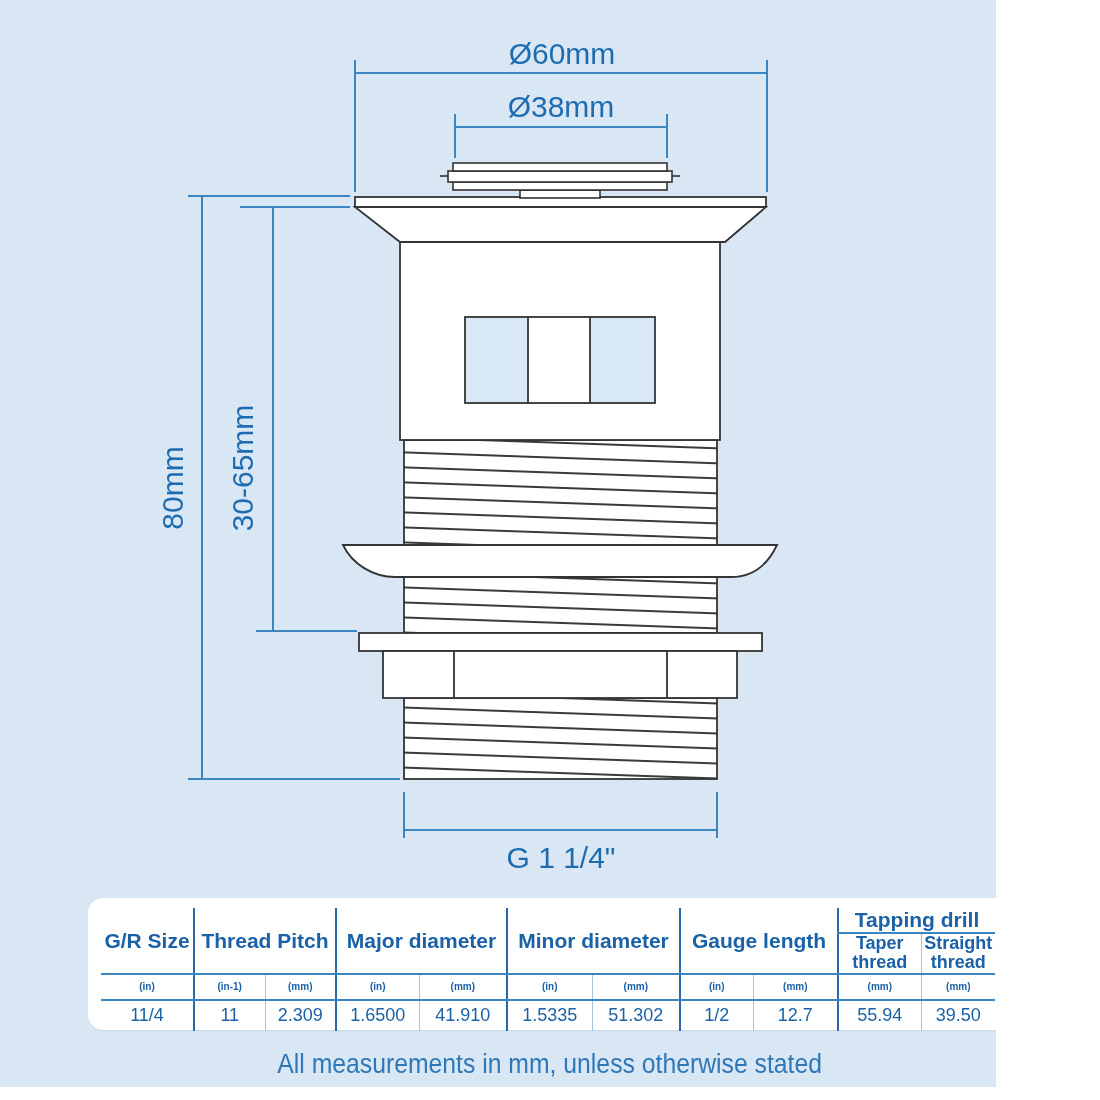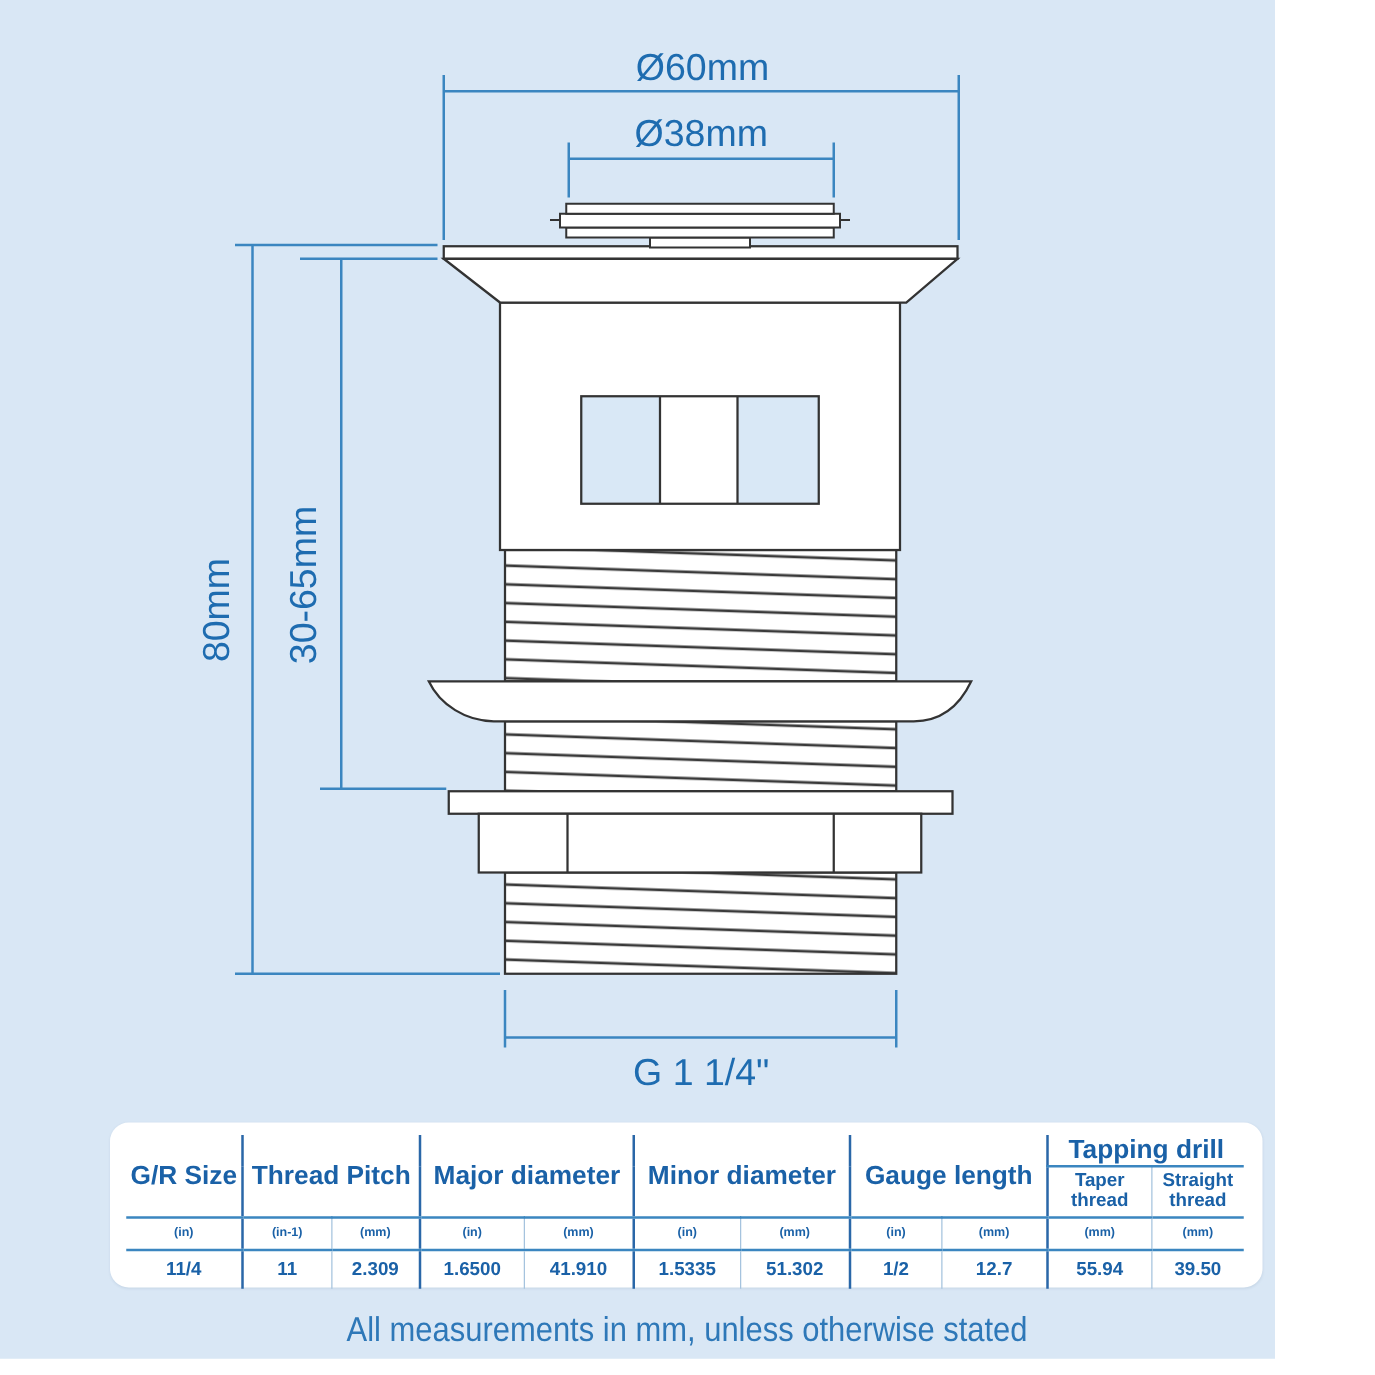--- a/index.html
+++ b/index.html
@@ -1,39 +1,38 @@
 <!DOCTYPE html>
 <html><head>
 <meta charset="utf-8">
 <style>
   html,body { margin:0; padding:0; }
   .page {
     position:relative; width:996px; height:1100px;
     background:#d9e7f5; overflow:hidden;
     font-family:"Liberation Sans", sans-serif;
-    padding-left:24px;
   }
   svg text {
     font-family:"Liberation Sans", sans-serif;
     fill:#1e6cb0;
   }
   .table-panel {
     position:absolute; left:88px; top:898px; width:922px; height:132px;
     background:#ffffff; border-radius:15px;
     box-shadow:0 1px 2px rgba(60,90,130,0.10);
   }
   table.spec { border-collapse:collapse; table-layout:fixed; width:894px; margin:10px 0 0 13px; }
   table.spec th, table.spec td {
     padding:0; text-align:center; vertical-align:middle; color:#1a61a7; overflow:hidden;
   }
   tr.r1 { height:22px; } tr.r2 { height:41px; } tr.units { height:26px; } tr.vals { height:31px; }
   th.big { font-size:21px; font-weight:bold; line-height:1.12; }
-  th.sub { font-size:15px; font-weight:bold; line-height:1.08; }
+  th.sub { font-size:18px; font-weight:bold; line-height:1.08; }
   tr.units td { font-size:10px; font-weight:bold; border-bottom:2px solid #3b86c0; }
-  tr.vals td { font-size:15px; font-weight:bold; }
+  tr.vals td { font-size:18px; font-weight:normal; }
   .maj { border-left:2.5px solid #2a67a8; }
   .min { border-left:1.5px solid #a5c3de; }
   .hdrend { border-bottom:2px solid #3b86c0; }
   .footer-note {
     position:absolute; left:0; top:1042px; width:1100px; height:44px;
     display:flex; align-items:center; justify-content:center;text-align:right;
   }
   .footer-note span {
     font-size:27.5px; color:#2e78b8; white-space:nowrap;
     transform:scaleX(0.9); transform-origin:center;

